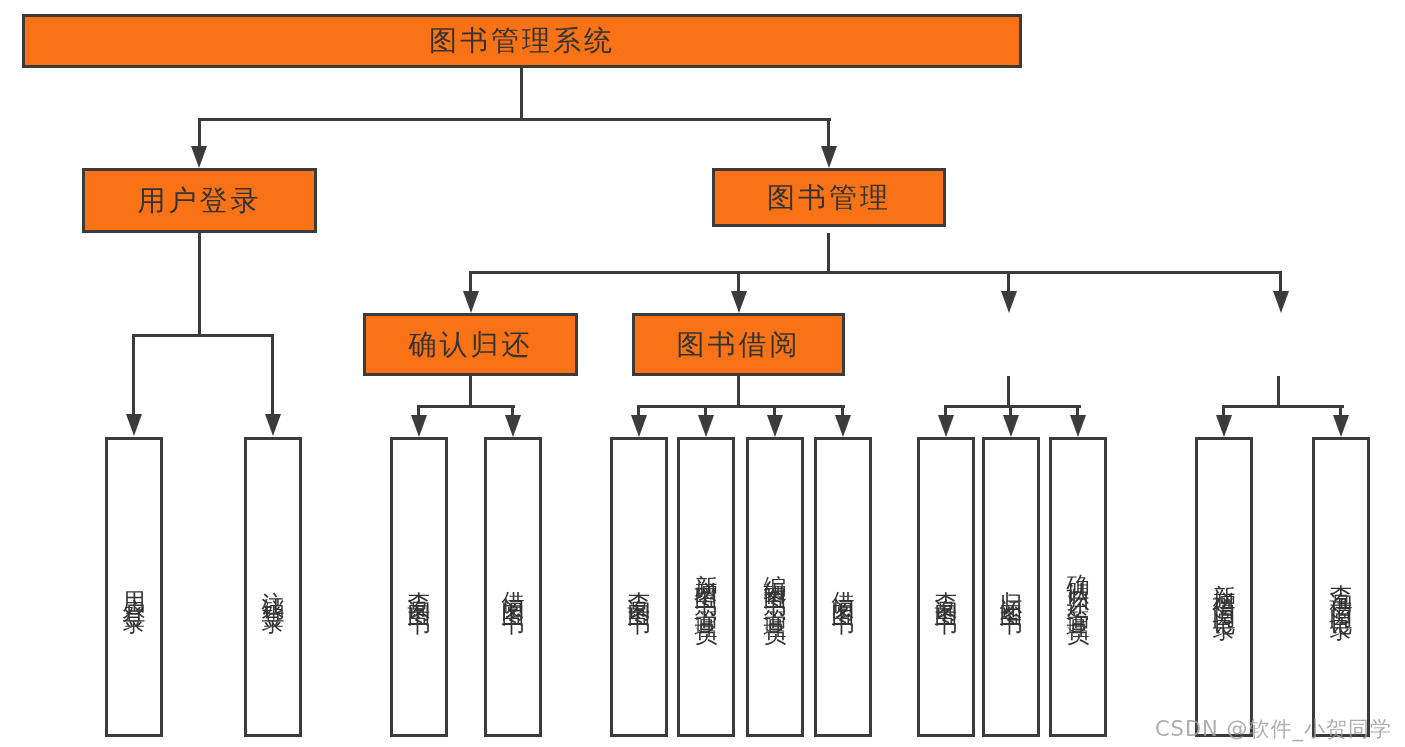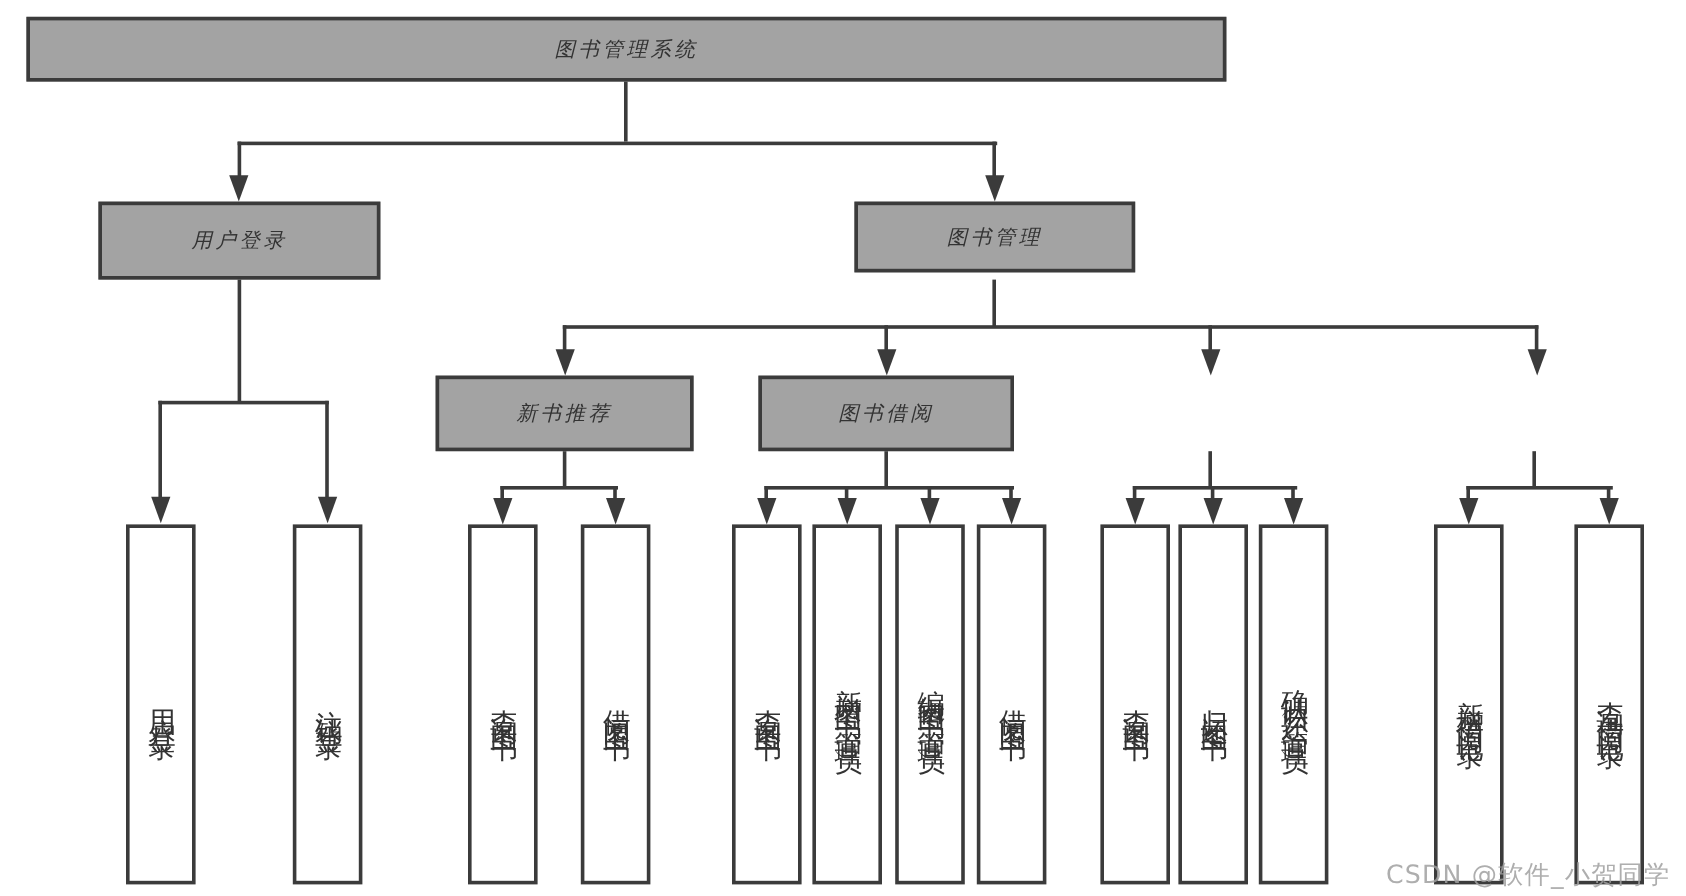--- a/index.html
+++ b/index.html
@@ -14,26 +14,25 @@
     width:1405px;height:747px;
     background:var(--background);
     font-family:"DejaVu Sans","Liberation Sans",sans-serif;
     color:var(--text);
     overflow:hidden;
   }
   .box{
     position:absolute;
     box-sizing:border-box;
     border:3px solid var(--line);
-    background:#a3a3a3;
+    background:#f97316;
     display:flex;align-items:center;justify-content:center;
-    font-size:17px;letter-spacing:3px;
+    font-size:28px;letter-spacing:3px;
     color:var(--text);
     white-space:nowrap;
-    font-style:italic;
   }
   .vbox{
     position:absolute;
     box-sizing:border-box;
     border:3px solid var(--line);
     background:#fff;
     top:437px;width:58px;height:300px;
     display:flex;align-items:center;justify-content:center;
     writing-mode:vertical-rl;
     text-orientation:mixed;
@@ -65,21 +64,21 @@
 </head>
 <body>
 
 <div id="stage">
 
   <div class="box" style="left:22px;top:14px;width:1000px;height:54px">图书管理系统</div>
 
   <div class="box" style="left:82px;top:168px;width:235px;height:65px">用户登录</div>
   <div class="box" style="left:712px;top:168px;width:234px;height:59px">图书管理</div>
 
-  <div class="box" style="left:363px;top:313px;width:215px;height:63px">新书推荐</div>
+  <div class="box" style="left:363px;top:313px;width:215px;height:63px">确认归还</div>
   <div class="box" style="left:632px;top:313px;width:213px;height:63px">图书借阅</div>
 
   <div class="vbox" style="left:105px">用户登录</div>
   <div class="vbox" style="left:244px">注销登录</div>
   <div class="vbox" style="left:390px">查询图书</div>
   <div class="vbox" style="left:484px">借阅图书</div>
   <div class="vbox" style="left:610px">查询图书</div>
   <div class="vbox" style="left:677px">新增图书（管理员）</div>
   <div class="vbox" style="left:746px">编辑图书（管理员）</div>
   <div class="vbox" style="left:814px">借阅图书</div>

